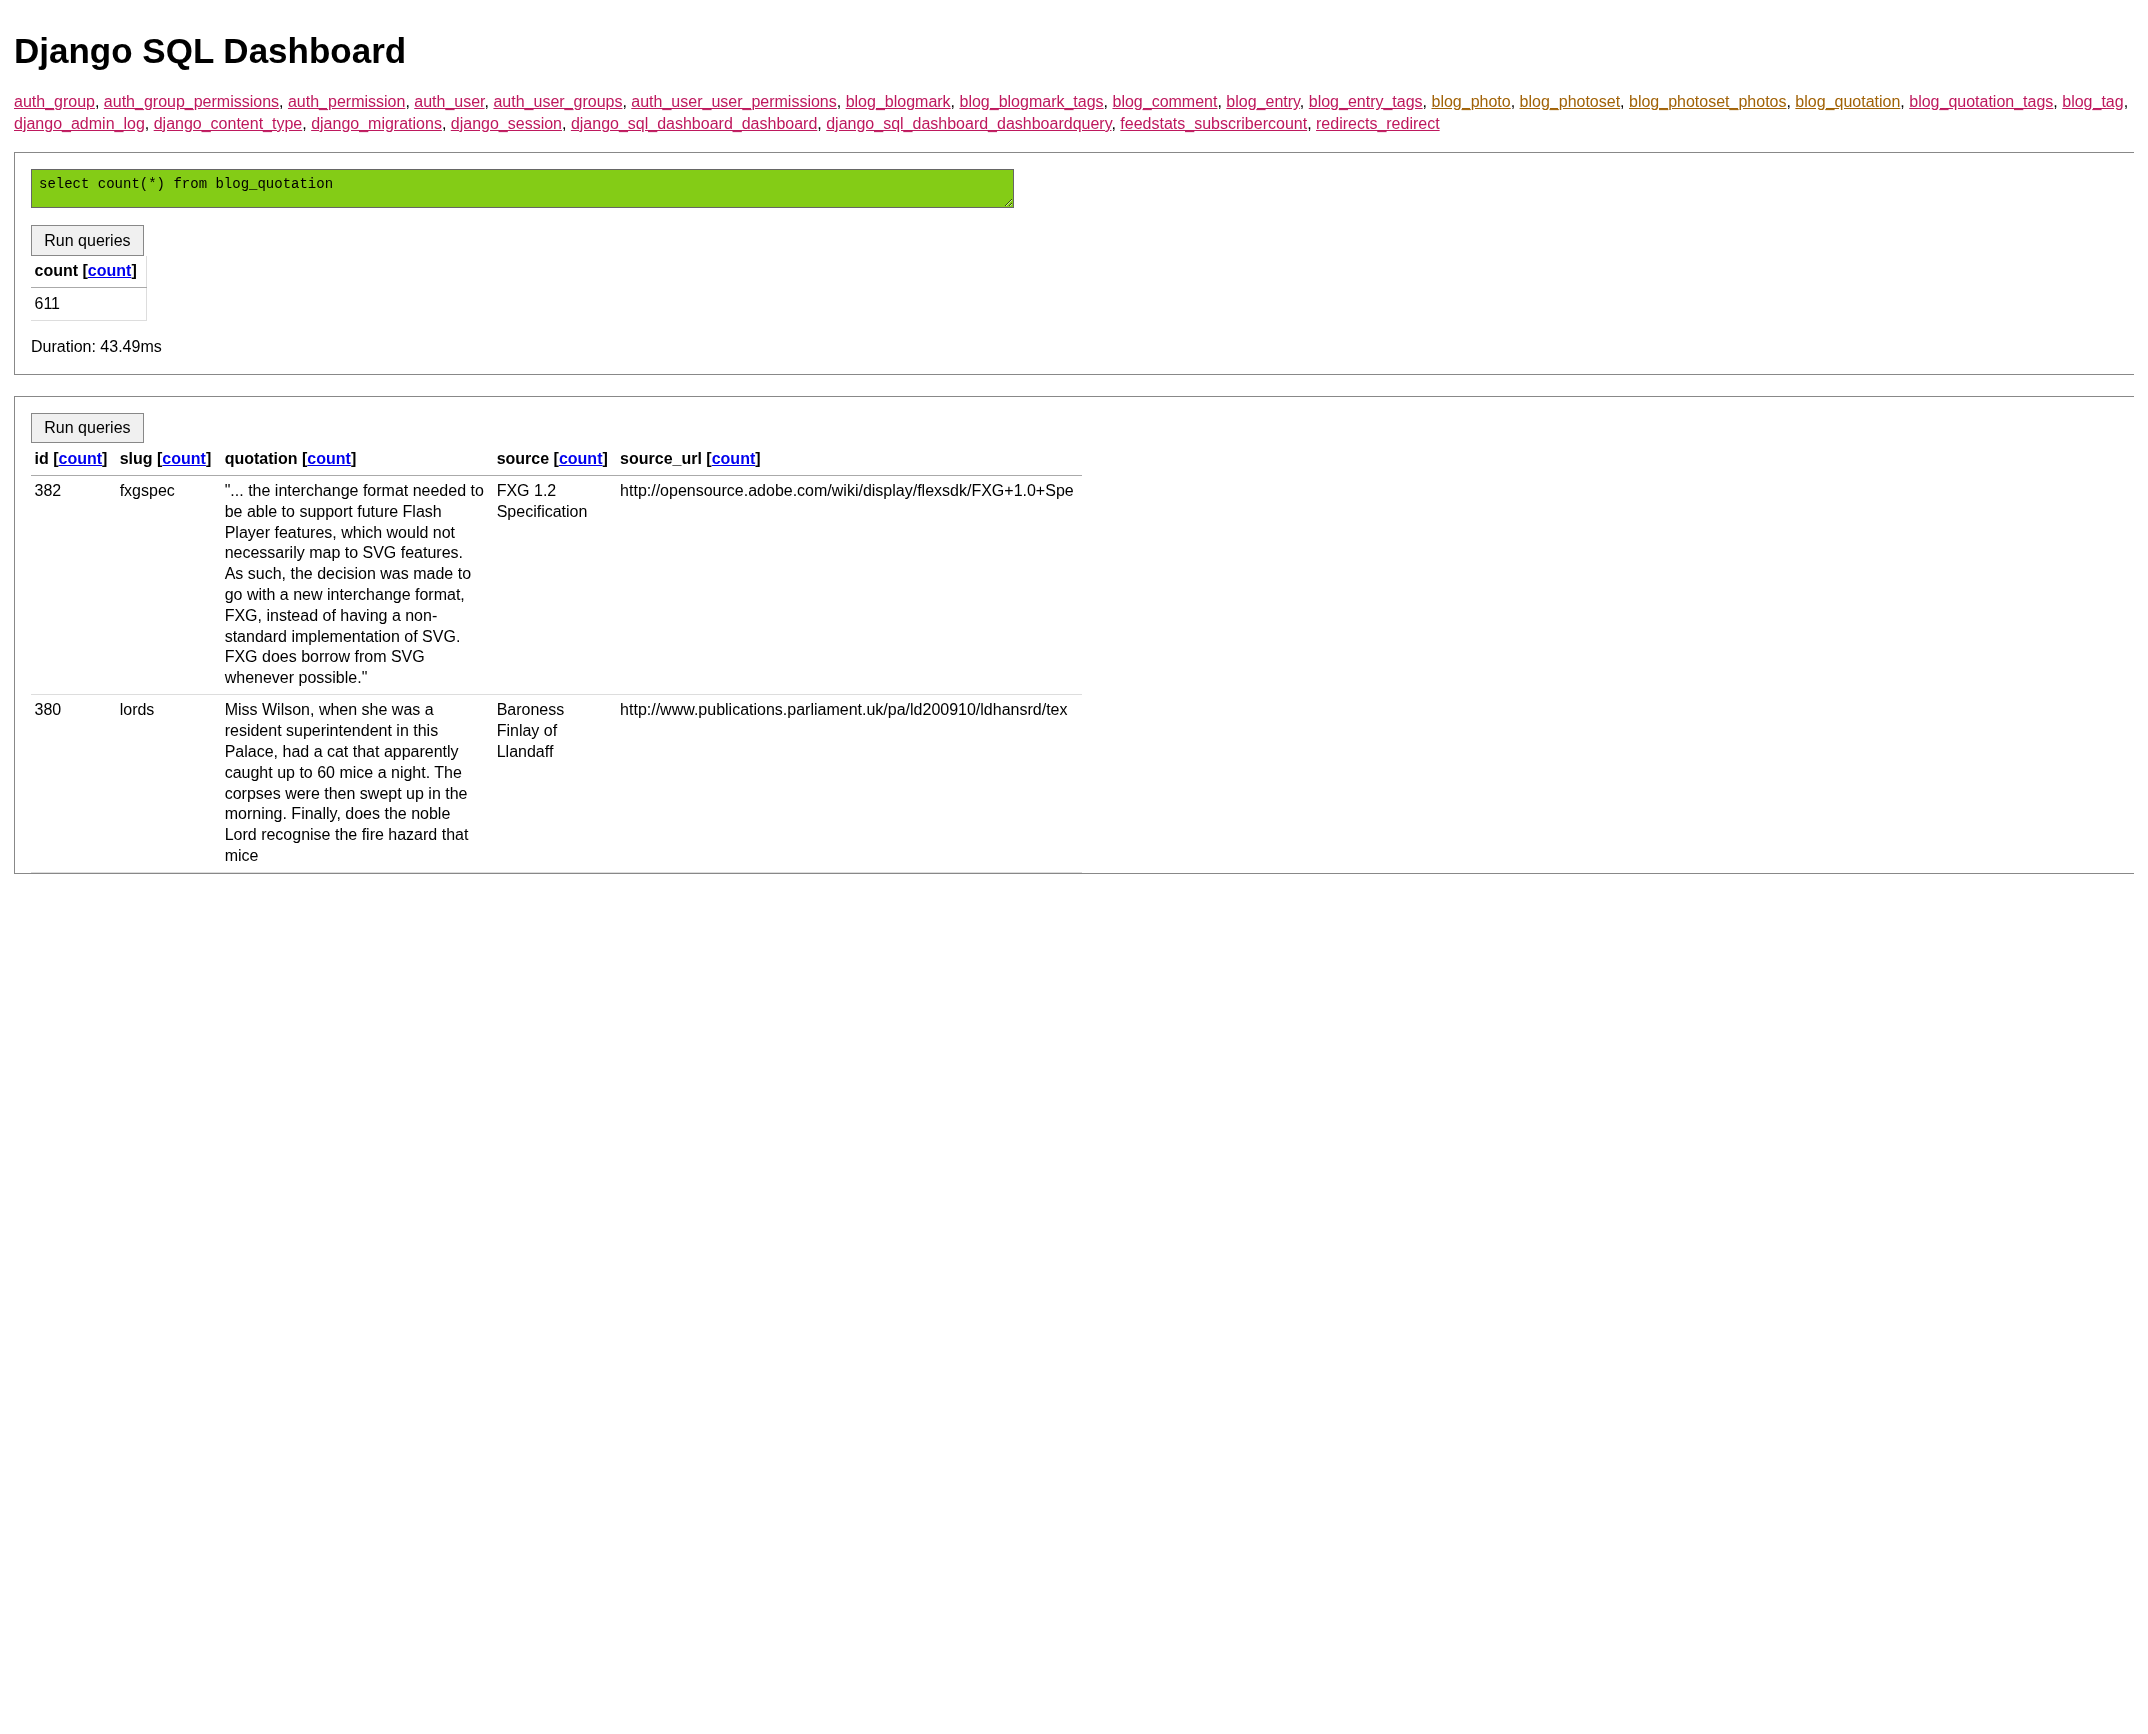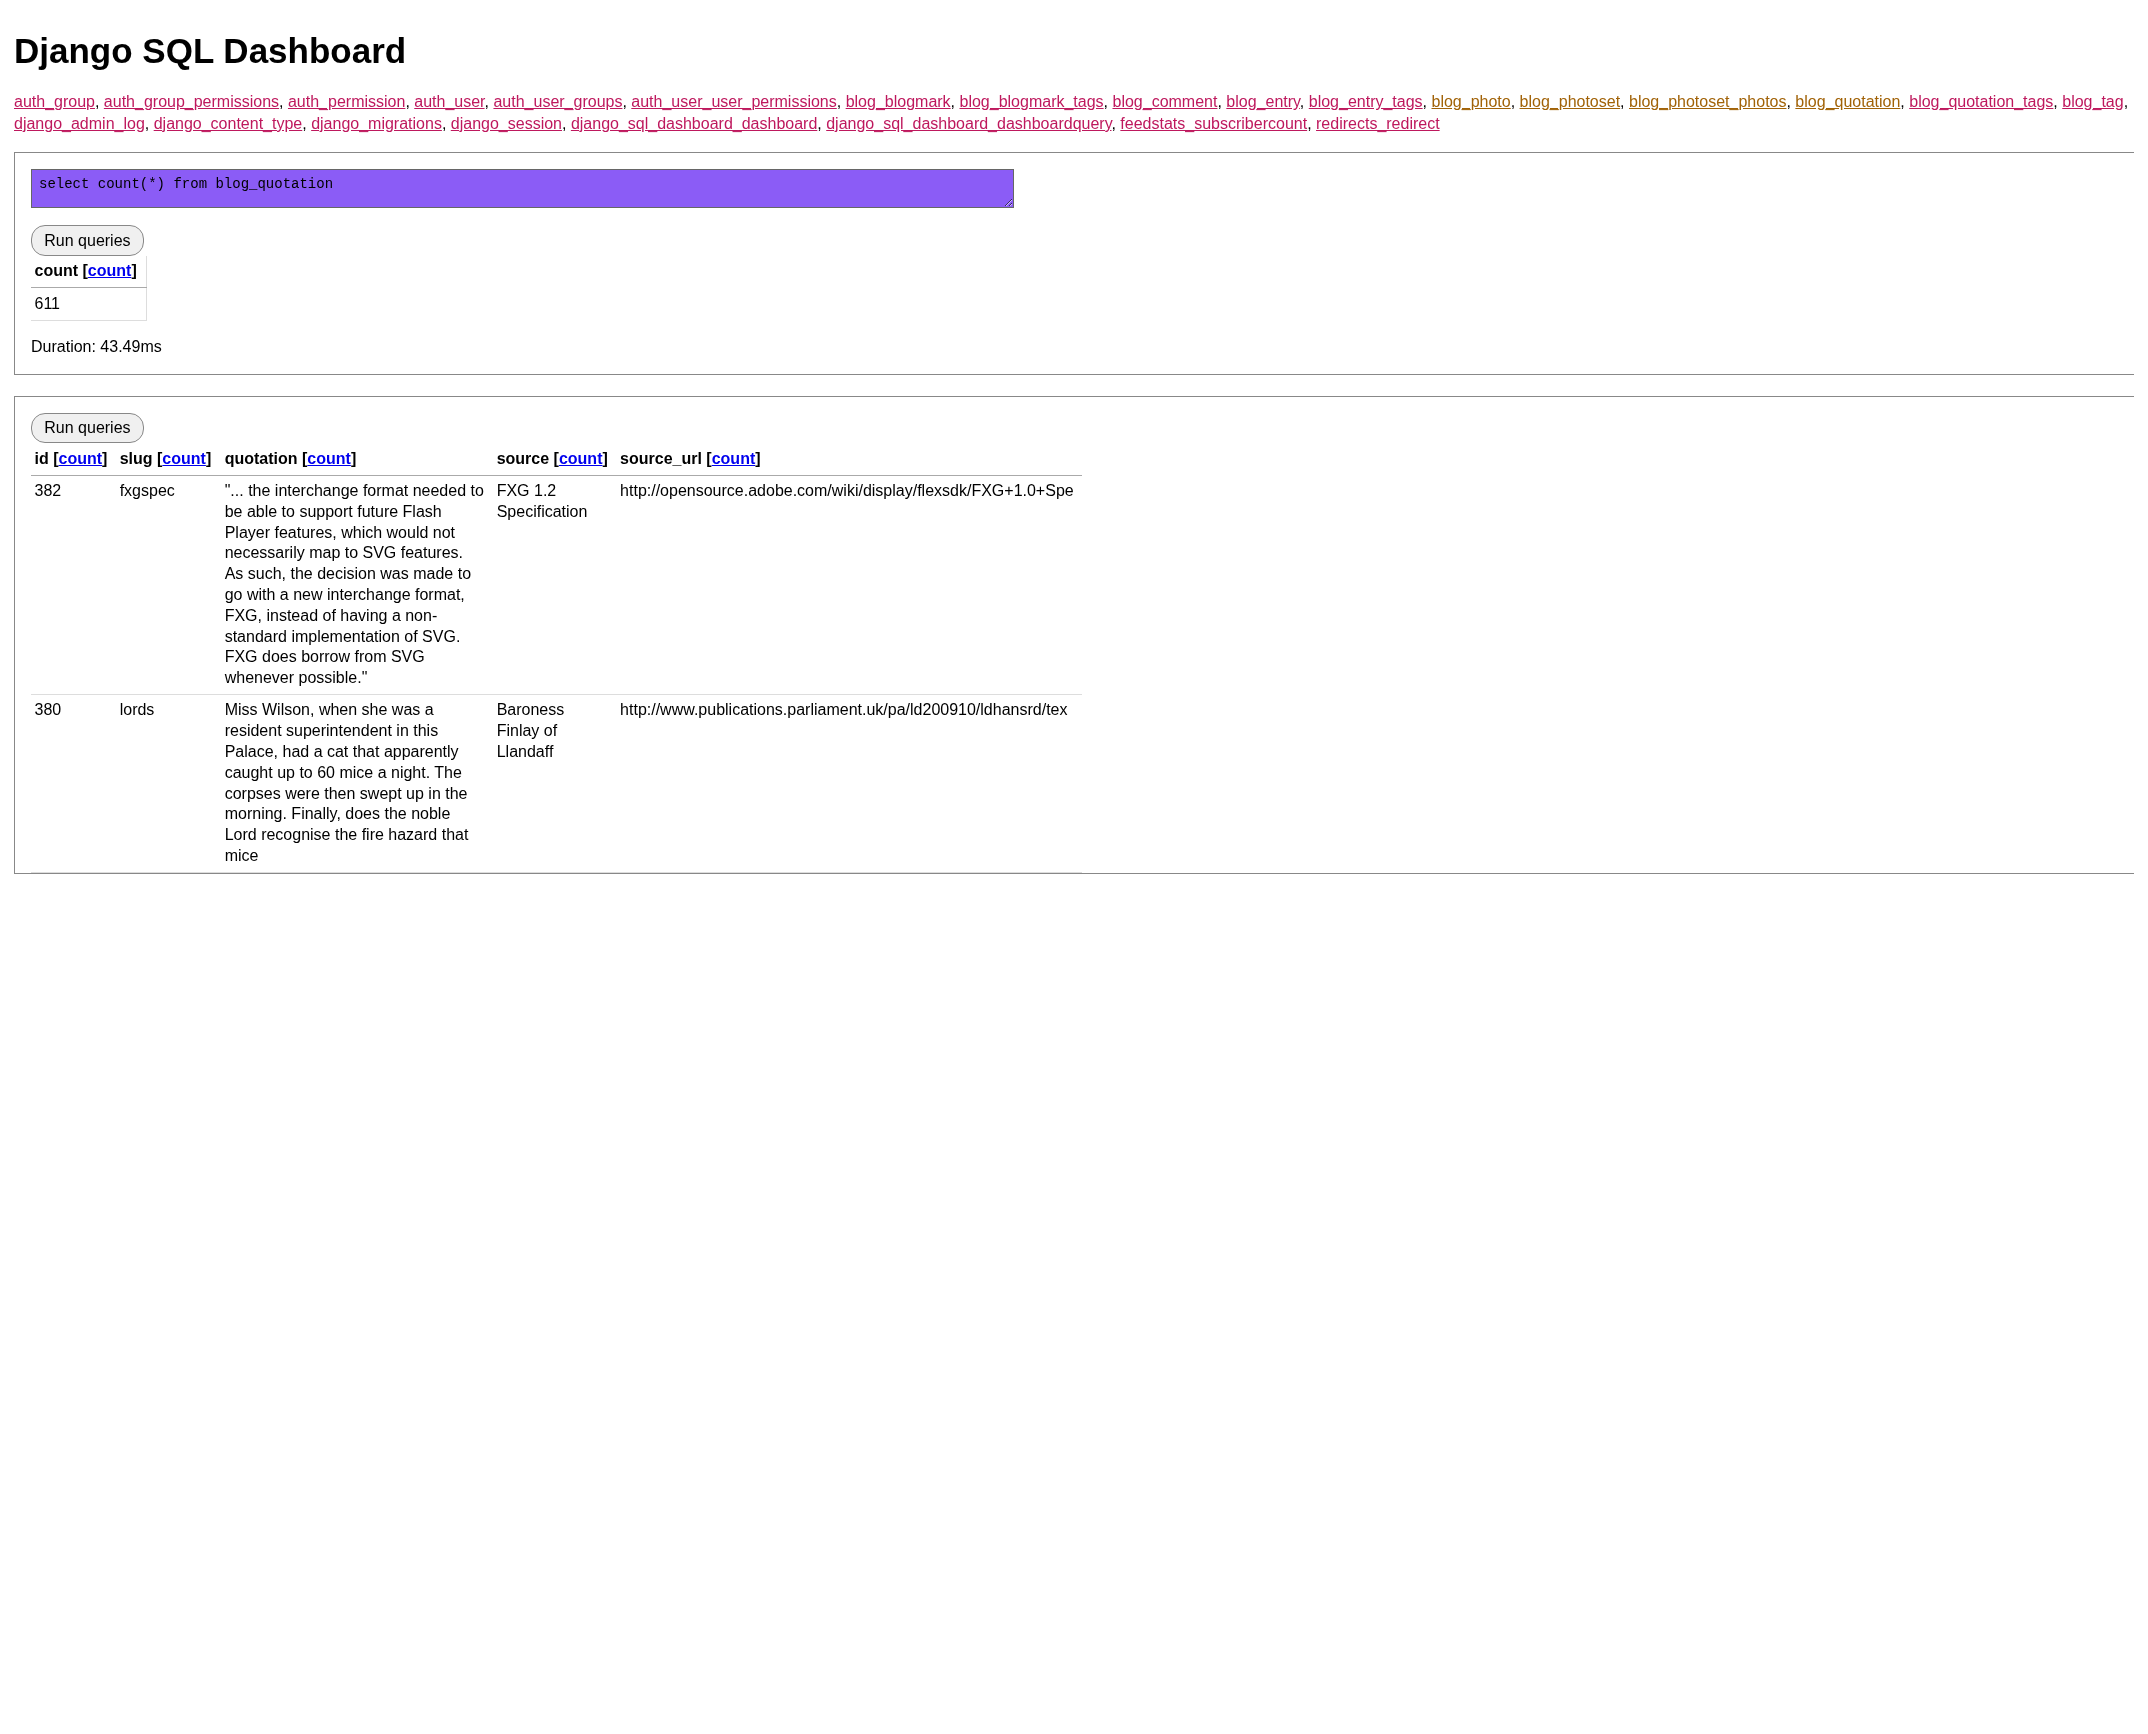--- a/index.html
+++ b/index.html
@@ -40,30 +40,30 @@
       width: 983px;
       max-width: 100%;
       height: 39px;
       font-family: Menlo, Consolas, "Courier New", monospace;
       font-size: 14px;
       padding: 5.3px 7px;
       border: 1.8px solid #666;
       resize: both;
       display: block;
       margin-bottom: 17.6px;
-      background: #8b5cf6;
+      background: #84cc16;
       line-height: 1.4;
     }
     button.run {
       font-family: inherit;
       font-size: 16px;
       padding: 5.3px 12.3px;
       background: #f0f0f0;
       border: 0.9px solid #888;
-      border-radius: 14px;
+      border-radius: 0;
       cursor: pointer;
     }
     .result-meta {
       margin: 16px 0 0 0;
     }
     table.results {
       border-collapse: collapse;
       font-size: 16px;
     }
     table.results th {

